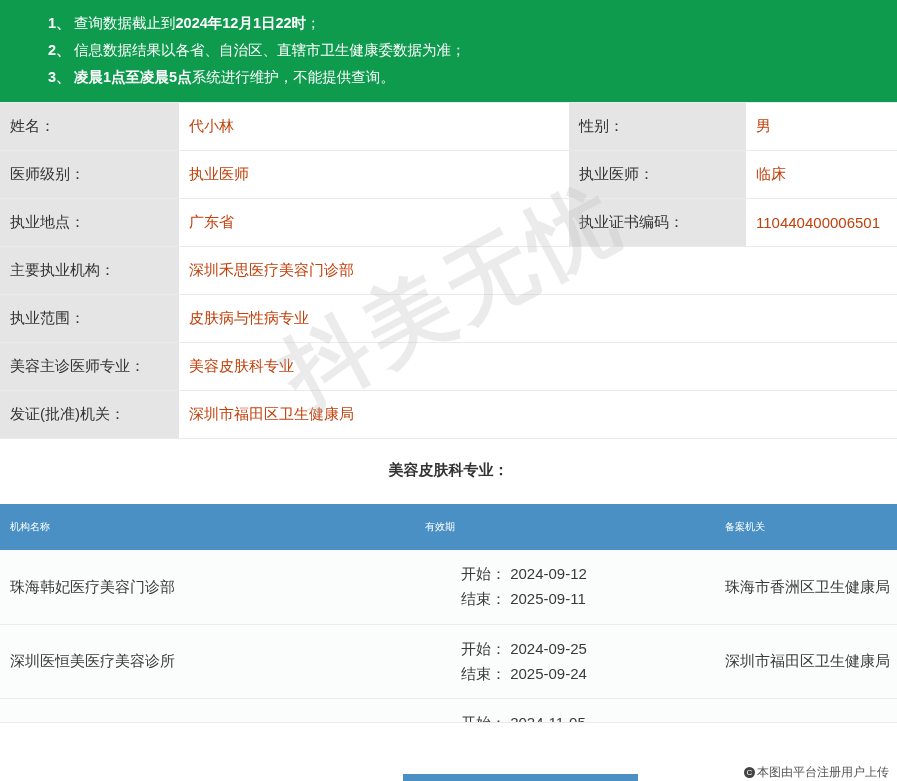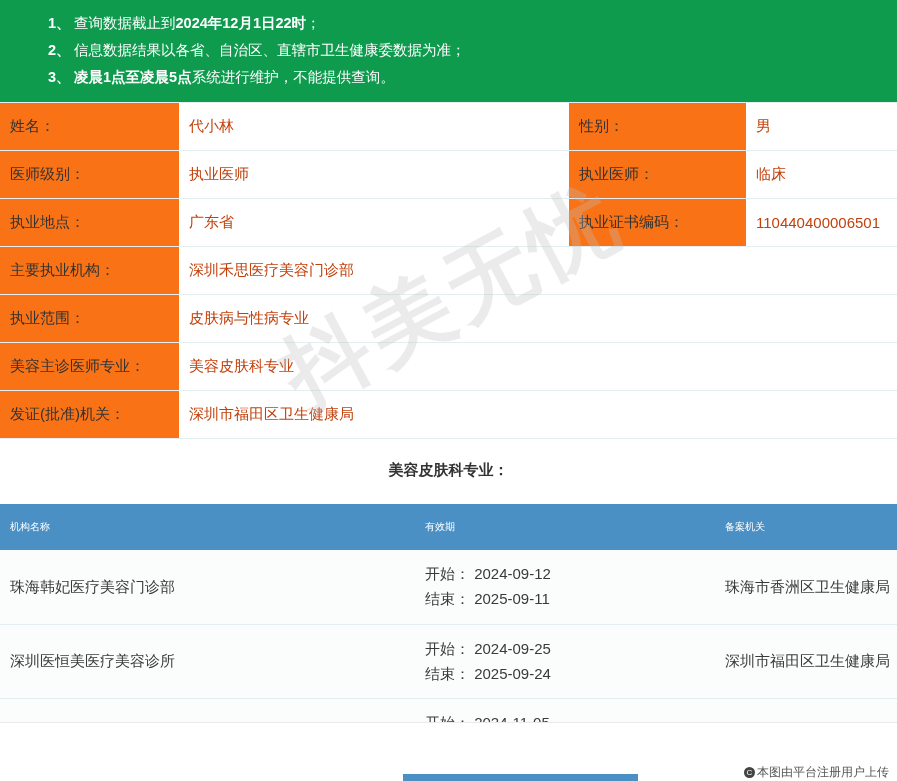--- a/index.html
+++ b/index.html
@@ -46,21 +46,21 @@
   }
   .info-table td {
     border-bottom: 1px solid #e4eef0;
     padding: 14px 12px 14px 10px;
     vertical-align: middle;
     font-size: 15px;
     color: #c2410c;
   }
   .info-table tr:first-child td { border-top: 1px solid #e4eef0; }
   td.label {
-    background: #f97316;
+    background: #e5e5e5;
     color: #333;
   }
   td.value { background: #ffffff; }
   .w-label  { width: 157px; }
   .w-value  { width: 368px; }
   .w-label2 { width: 155px; }
   .w-value2 { width: 217px; }
 
   
   .section-title {
@@ -89,21 +89,21 @@
     border-bottom: 1px solid #e4eef0;
     padding: 12px 10px;
     vertical-align: middle;
     font-size: 15px;
     color: #3a3a3a;
     background: #fbfdfd;
   }
   .rec-c1 { width: 395px; }
   .rec-c2 { width: 280px; }
   .rec-c3 { width: 222px; }
-  .date-line { line-height: 1.65; white-space: nowrap; }
+  .date-line { line-height: 1.65; white-space: nowrap; margin-left: 36px; }
 
   
   .watermark {
     position: absolute;
     left: 268px;
     top: 238px;
     font-size: 86px;
     font-weight: bold;
     color: rgba(190,190,190,0.30);
     letter-spacing: 6px;

